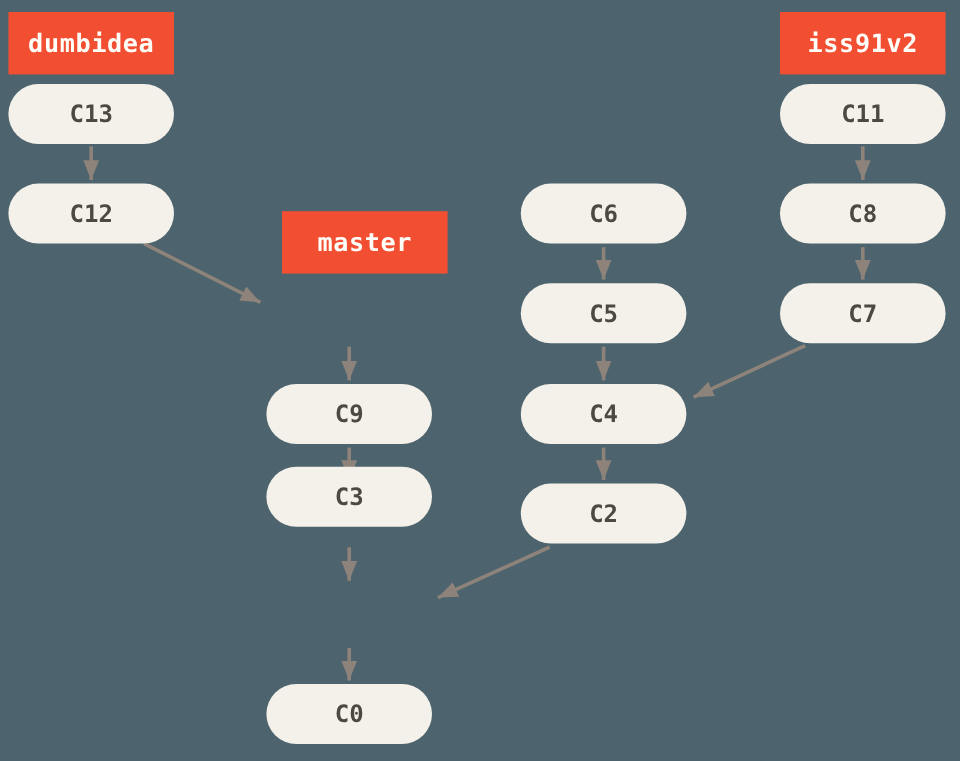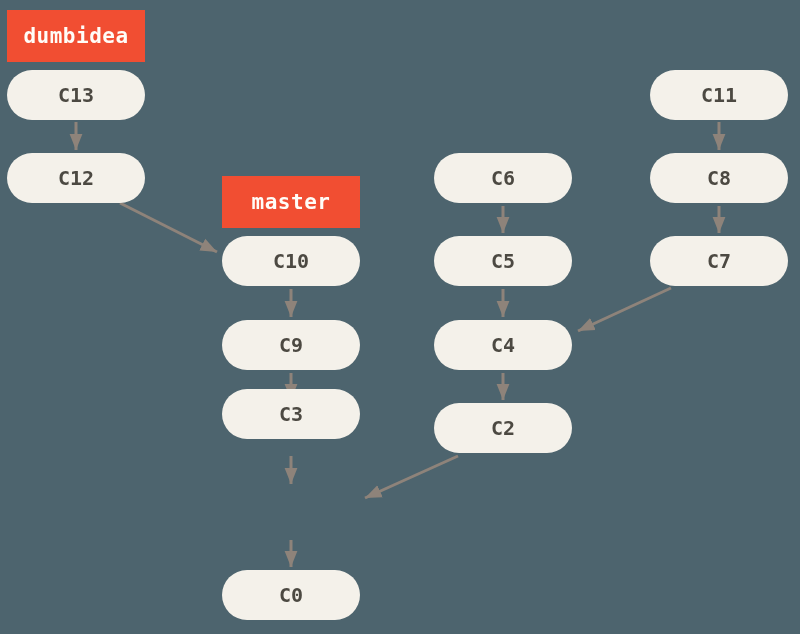--- a/index.html
+++ b/index.html
@@ -82,26 +82,26 @@
     <line x1="291" y1="373" x2="291" y2="400" marker-end="url(#ah)"></line>
     <line x1="291" y1="456" x2="291" y2="484" marker-end="url(#ah)"></line>
     <line x1="291" y1="540" x2="291" y2="567" marker-end="url(#ah)"></line>
 
     <line x1="120" y1="203" x2="217" y2="252" marker-end="url(#ah)"></line>
     <line x1="671" y1="288" x2="578" y2="331" marker-end="url(#ah)"></line>
     <line x1="458" y1="456" x2="365" y2="498" marker-end="url(#ah)"></line>
   </svg>
 
   <div class="branch" style="left:7px;  top:10px">dumbidea</div>
-  <div class="branch" style="left:222px;top:176px">master</div>
+  <div class="branch" style="left:235px;top:176px">master</div>
+  <div class="branch" style="left:650px;top:10px">iss91v2</div>
 
   <div class="commit" style="left:7px;  top:70px">C13</div>
   <div class="commit" style="left:7px;  top:153px">C12</div>
 
-  <div class="commit" style="left:222px;top:236px">C10</div>
   <div class="commit" style="left:222px;top:320px">C9</div>
   <div class="commit" style="left:222px;top:389px">C3</div>
   <div class="commit" style="left:222px;top:570px">C0</div>
 
   <div class="commit" style="left:434px;top:153px">C6</div>
   <div class="commit" style="left:434px;top:236px">C5</div>
   <div class="commit" style="left:434px;top:320px">C4</div>
   <div class="commit" style="left:434px;top:403px">C2</div>
 
   <div class="commit" style="left:650px;top:70px">C11</div>

